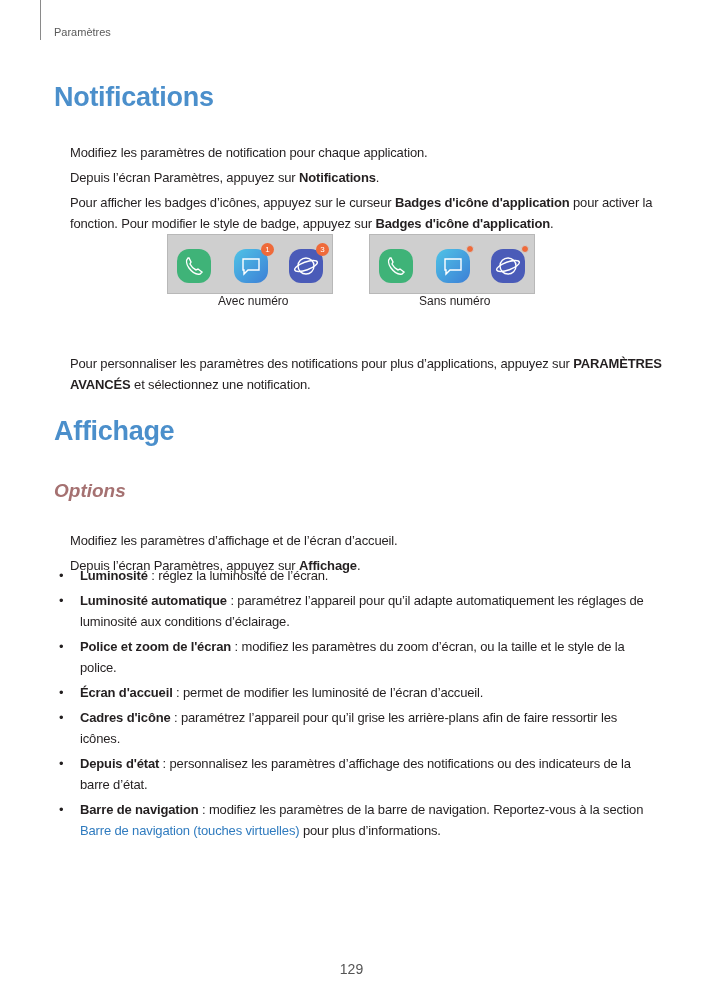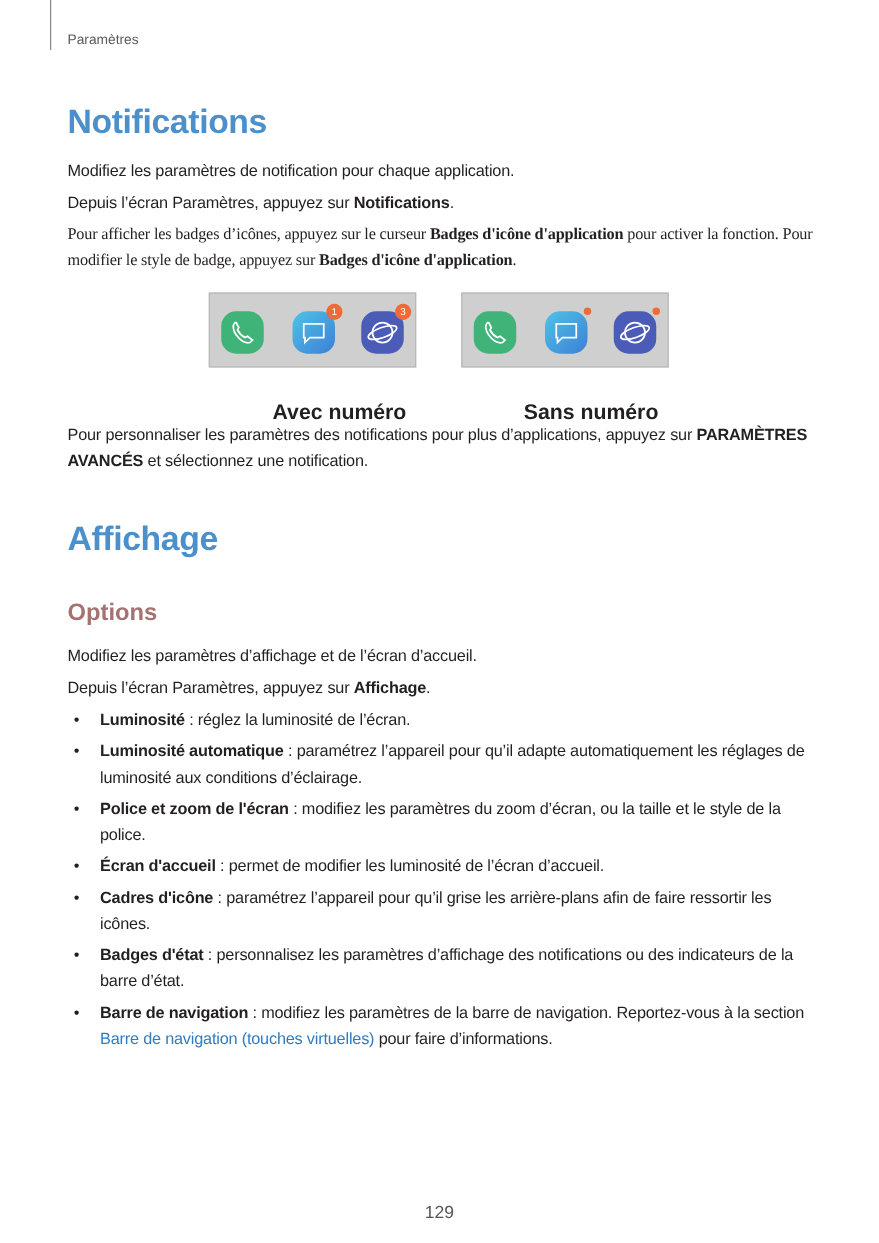--- a/index.html
+++ b/index.html
@@ -1,55 +1,55 @@
 <!DOCTYPE html>
 <html><head>
   <meta charset="utf-8">
   <style>
     html, body { margin: 0; padding: 0; background: #ffffff; }
     body { width: 703px; height: 994px; position: relative; overflow: hidden;
            font-family: "Liberation Sans", sans-serif; color: #231f20; }
     .margin-line { position: absolute; left: 40px; top: 0; width: 1px; height: 40px; background: #8a8a8a; }
     .running-head { position: absolute; left: 54px; top: 26px; font-size: 11px; color: #5a5a5a; }
     .h1 { position: absolute; left: 54px; font-size: 27px; font-weight: bold; color: #4b8fcb; letter-spacing: -0.3px; margin: 0; }
-    .h2 { position: absolute; left: 54px; font-size: 19px; font-weight: bold; color: #a57171; margin: 0; }
-    .para { position: absolute; left: 54px; width: 600px; font-size: 13px; line-height: 21px; margin: 0; letter-spacing: -0.15px; }
+    .h2 { position: absolute; left: 54px; font-size: 19px; font-weight: bold; color: #a57171; margin: 0; font-style: italic; }
+    .para { position: absolute; left: 54px; width: 600px; font-size: 13px; line-height: 21px; margin: 16px; letter-spacing: -0.15px; }
     .para b { font-weight: bold; }
     .figure { position: absolute; top: 234px; width: 166px; height: 60px; background: #cfcfcf; border: 1px solid #b8b8b8; box-sizing: border-box; }
     .fig-left { left: 167px; }
     .fig-right { left: 369px; }
     .app { position: absolute; top: 14px; width: 34px; height: 34px; border-radius: 12px; }
     .app.phone { left: 9px; background: #3fb378; }
     .app.msg { left: 66px; background: linear-gradient(135deg, #4fc3e6, #3c7fd6); }
     .app.web { left: 121px; background: #4a5bb8; }
     .app svg { position: absolute; left: 0; top: 0; width: 34px; height: 34px; }
     .badge-num { position: absolute; top: -6px; right: -6px; width: 13px; height: 13px; border-radius: 50%;
                  background: #ef6a3a; color: #fff; font-size: 8px; line-height: 13px; text-align: center; }
     .badge-dot { position: absolute; top: -4px; right: -4px; width: 6px; height: 6px; border-radius: 50%;
                  background: #ef6a3a; border: 1px solid #cfcfcf; }
-    .caption { position: absolute; top: 320px; font-size: 17px; color: #231f20; font-weight: bold; }
+    .caption { position: absolute; top: 294px; font-size: 12px; color: #231f20; }
     .cap-left { left: 218px; }
     .cap-right { left: 419px; }
     ul.list { position: absolute; left: 54px; top: 565px; width: 595px; margin: 0; padding: 0; list-style: none; }
     ul.list li { position: relative; padding-left: 26px; font-size: 13px; line-height: 21px; margin-bottom: 4px; letter-spacing: -0.15px; }
     ul.list li .bullet { position: absolute; left: 5px; top: 0; font-size: 13px; }
     .link { color: #2f7bbf; margin-top: 47px; }
     .page-num { position: absolute; top: 961px; left: 0; width: 703px; text-align: center; font-size: 14px; color: #555; }
   </style>
 </head>
 <body>
 
 <div class="margin-line"></div>
 <div class="running-head">Paramètres</div>
 
 <h1 class="h1" style="top:82px;">Notifications</h1>
 
 <p class="para" style="top:126px;">Modifiez les paramètres de notification pour chaque application.</p>
 <p class="para" style="top:151px;"><span>Depuis l’écran Paramètres, appuyez sur </span><b>Notifications</b><span>.</span></p>
-<p class="para" style="top:176px;font-family:Liberation Serif, serif;"><span>Pour afficher les badges d’icônes, appuyez sur le curseur </span><b>Badges d'icône d'application</b><span> pour activer la fonction. Pour modifier le style de badge, appuyez sur </span><b>Badges d'icône d'application</b><span>.</span></p>
+<p class="para" style="top:176px;"><span>Pour afficher les badges d’icônes, appuyez sur le curseur </span><b>Badges d'icône d'application</b><span> pour activer la fonction. Pour modifier le style de badge, appuyez sur </span><b>Badges d'icône d'application</b><span>.</span></p>
 
 <div class="figure fig-left">
   <div class="app phone">
     <svg viewBox="0 0 34 34">
         <path d="M11 9 C9 11 9 15 12 19 C15 23 19 26 23 25 L25 23 L21 20 L19 21 C17 20 14 17 13 15 L14 13 L12 9 Z" fill="none" stroke="#fff" stroke-width="1.4"></path>
       </svg>
   </div>
   <div class="app msg">
     <svg viewBox="0 0 34 34">
         <path d="M9 10 H25 V21 H14 L10 25 V21 H9 Z" fill="none" stroke="#fff" stroke-width="1.4"></path>
@@ -96,17 +96,17 @@
 
 <p class="para" style="top:514px;">Modifiez les paramètres d’affichage et de l’écran d’accueil.</p>
 <p class="para" style="top:539px;"><span>Depuis l’écran Paramètres, appuyez sur </span><b>Affichage</b><span>.</span></p>
 
 <ul class="list">
   <li><span class="bullet">•</span><b>Luminosité</b><span> : réglez la luminosité de l’écran.</span></li>
   <li><span class="bullet">•</span><b>Luminosité automatique</b><span> : paramétrez l’appareil pour qu’il adapte automatiquement les réglages de luminosité aux conditions d’éclairage.</span></li>
   <li><span class="bullet">•</span><b>Police et zoom de l'écran</b><span> : modifiez les paramètres du zoom d’écran, ou la taille et le style de la police.</span></li>
   <li><span class="bullet">•</span><b>Écran d'accueil</b><span> : permet de modifier les luminosité de l’écran d’accueil.</span></li>
   <li><span class="bullet">•</span><b>Cadres d'icône</b><span> : paramétrez l’appareil pour qu’il grise les arrière-plans afin de faire ressortir les icônes.</span></li>
-  <li><span class="bullet">•</span><b>Badges d'état</b><span> : personnalisez les paramètres d’affichage des notifications ou des indicateurs de la barre d’état.</span></li>
-  <li><span class="bullet">•</span><b>Barre de navigation</b><span> : modifiez les paramètres de la barre de navigation. Reportez-vous à la section </span><a class="link">Barre de navigation (touches virtuelles)</a><span> pour faire d’informations.</span></li>
+  <li><span class="bullet">•</span><b>Depuis d'état</b><span> : personnalisez les paramètres d’affichage des notifications ou des indicateurs de la barre d’état.</span></li>
+  <li><span class="bullet">•</span><b>Barre de navigation</b><span> : modifiez les paramètres de la barre de navigation. Reportez-vous à la section </span><a class="link">Barre de navigation (touches virtuelles)</a><span> pour plus d’informations.</span></li>
 </ul>
 
 <div class="page-num">129</div>
 
 </body></html>

